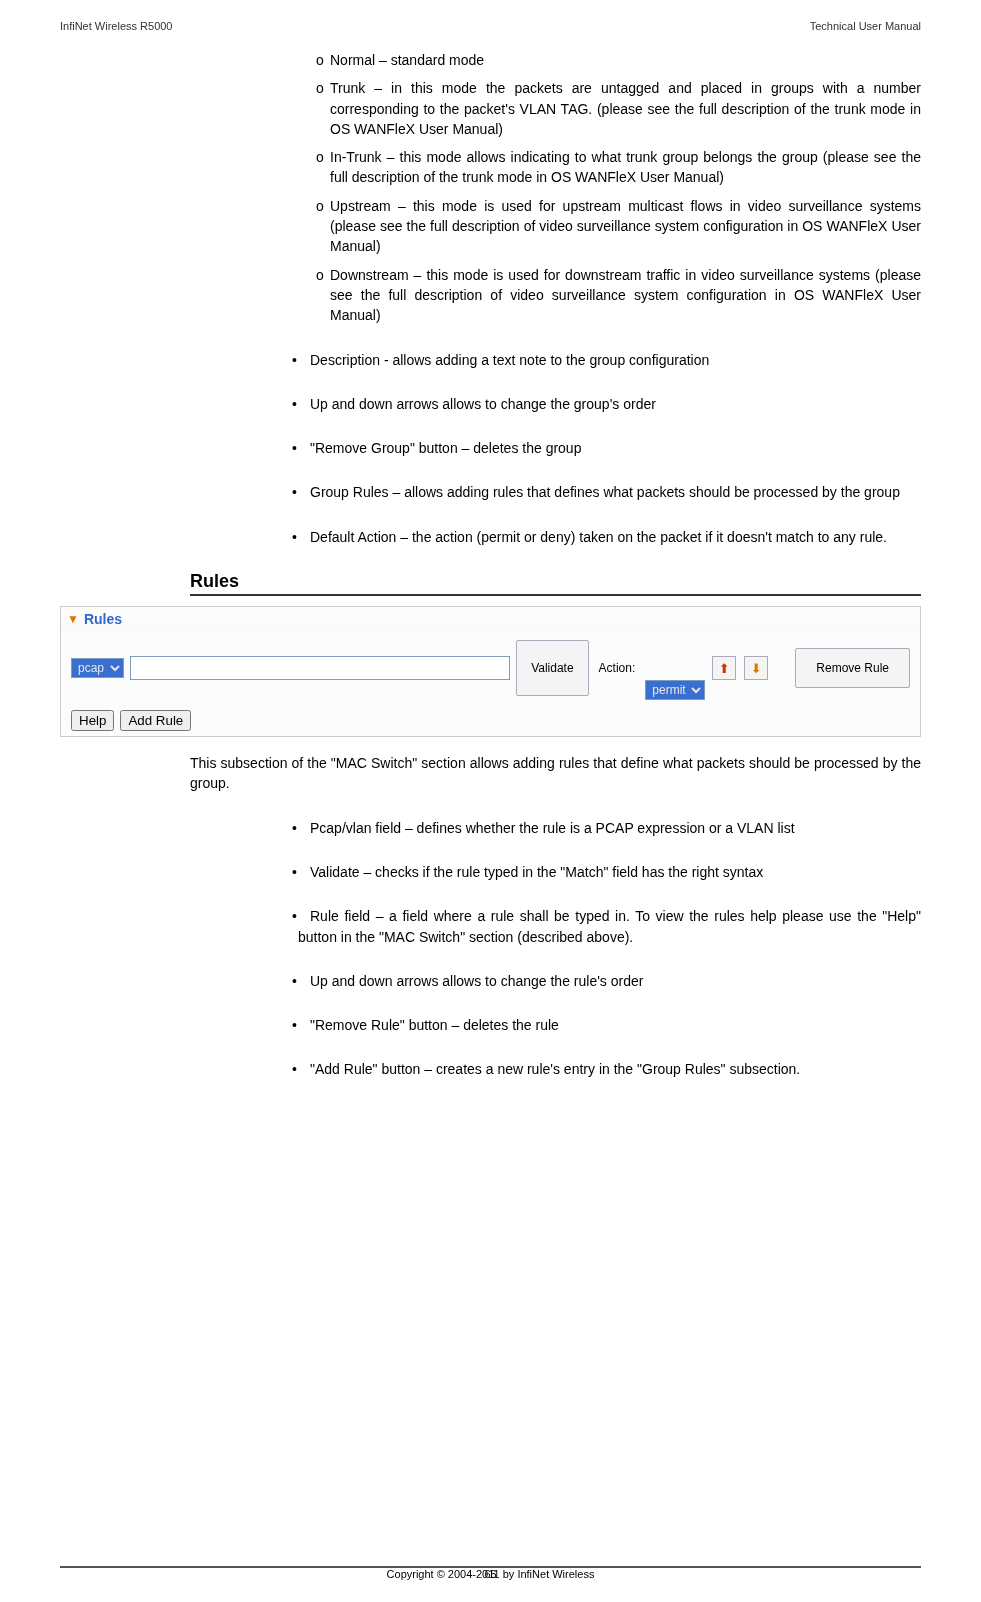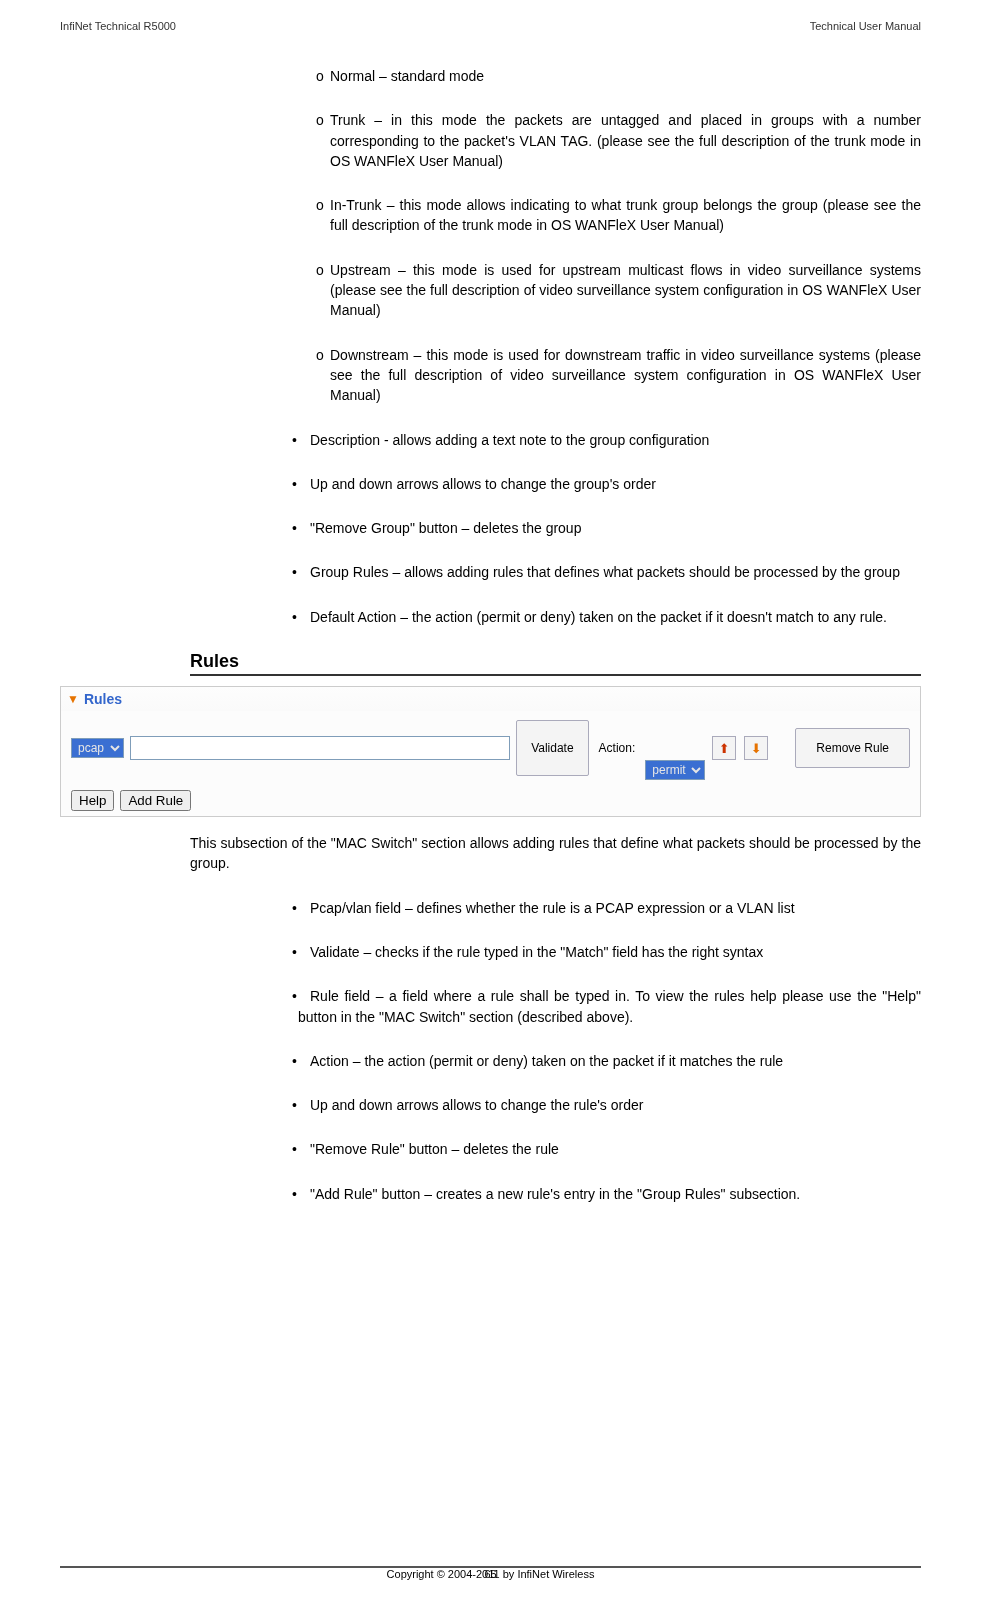--- a/index.html
+++ b/index.html
@@ -23,21 +23,21 @@
     }
     .content {
       margin-left: 230px;
     }
     .sub-list {
       margin-left: 40px;
       font-size: 14px;
       line-height: 1.45;
     }
     .sub-list p {
-      margin: 24px 0;
+      margin: 8px 0;
       text-align: justify;
     }
     .sub-list .o-marker {
       display: inline-block;
       width: 14px;
       margin-left: -14px;
     }
     .bullet-list {
       margin-left: 8px;
       font-size: 14px;
@@ -170,21 +170,21 @@
     }
     .footer-right {
       text-align: right;
     }
   </style>
 </head>
 <body>
 
 <div class="page">
   <div class="header">
-    <span>InfiNet Technical R5000</span>
+    <span>InfiNet Wireless R5000</span>
     <span>Technical User Manual</span>
   </div>
 
   <div class="content">
     <div class="sub-list">
       <p><span class="o-marker">o</span><span>Normal – standard mode</span></p>
       <p><span class="o-marker">o</span><span>Trunk – in this mode the packets are untagged and placed in groups with a number corresponding to the packet's VLAN TAG. (please see the full description of the trunk mode in OS WANFleX User Manual)</span></p>
       <p><span class="o-marker">o</span><span>In-Trunk – this mode allows indicating to what trunk group belongs the group (please see the full description of the trunk mode in OS WANFleX User Manual)</span></p>
       <p><span class="o-marker">o</span><span>Upstream – this mode is used for upstream multicast flows in video surveillance systems (please see the full description of video surveillance system configuration in OS WANFleX User Manual)</span></p>
       <p><span class="o-marker">o</span><span>Downstream – this mode is used for downstream traffic in video surveillance systems (please see the full description of video surveillance system configuration in OS WANFleX User Manual)</span></p>
@@ -226,21 +226,20 @@
     </div>
   </div>
 
   <p class="para-after">This subsection of the "MAC Switch" section allows adding rules that define what packets should be processed by the group.</p>
 
   <div class="content">
     <div class="bullet-list">
       <p><span class="b-marker">•</span><span>Pcap/vlan field – defines whether the rule is a PCAP expression or a VLAN list</span></p>
       <p><span class="b-marker">•</span><span>Validate – checks if the rule typed in the "Match" field has the right syntax</span></p>
       <p><span class="b-marker">•</span><span>Rule field – a field where a rule shall be typed in. To view the rules help please use the "Help" button in the "MAC Switch" section (described above).</span></p>
-      <p><span class="b-marker">•</span><span>Action – the action (permit or deny) taken on the packet if it matches the rule</span></p>
       <p><span class="b-marker">•</span><span>Up and down arrows allows to change the rule's order</span></p>
       <p><span class="b-marker">•</span><span>"Remove Rule" button – deletes the rule</span></p>
       <p><span class="b-marker">•</span><span>"Add Rule" button – creates a new rule's entry in the "Group Rules" subsection.</span></p>
     </div>
   </div>
 
   <div class="footer">
     <span></span>
     <span class="footer-center">Copyright © 2004-2011 by InfiNet Wireless</span>
     <span class="footer-right">65</span>

